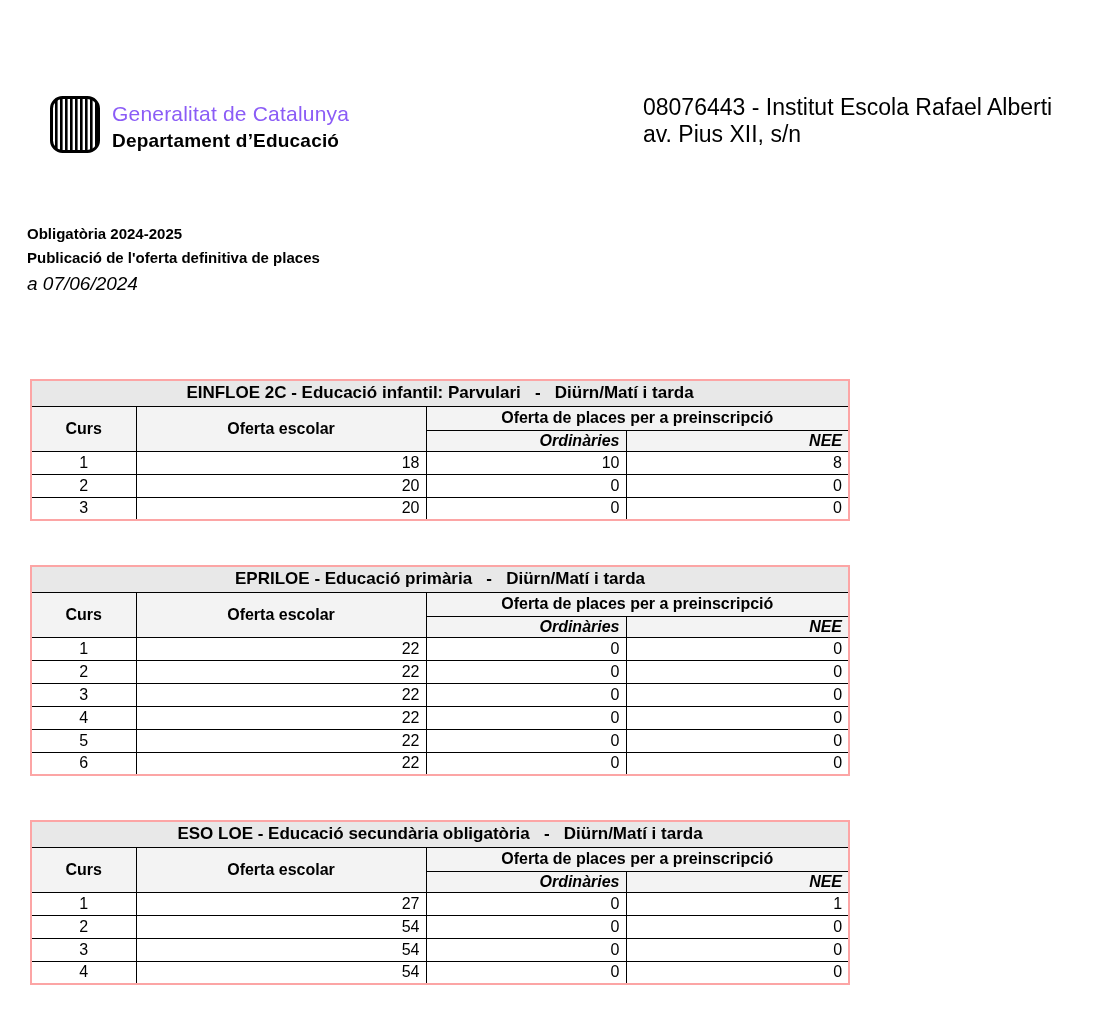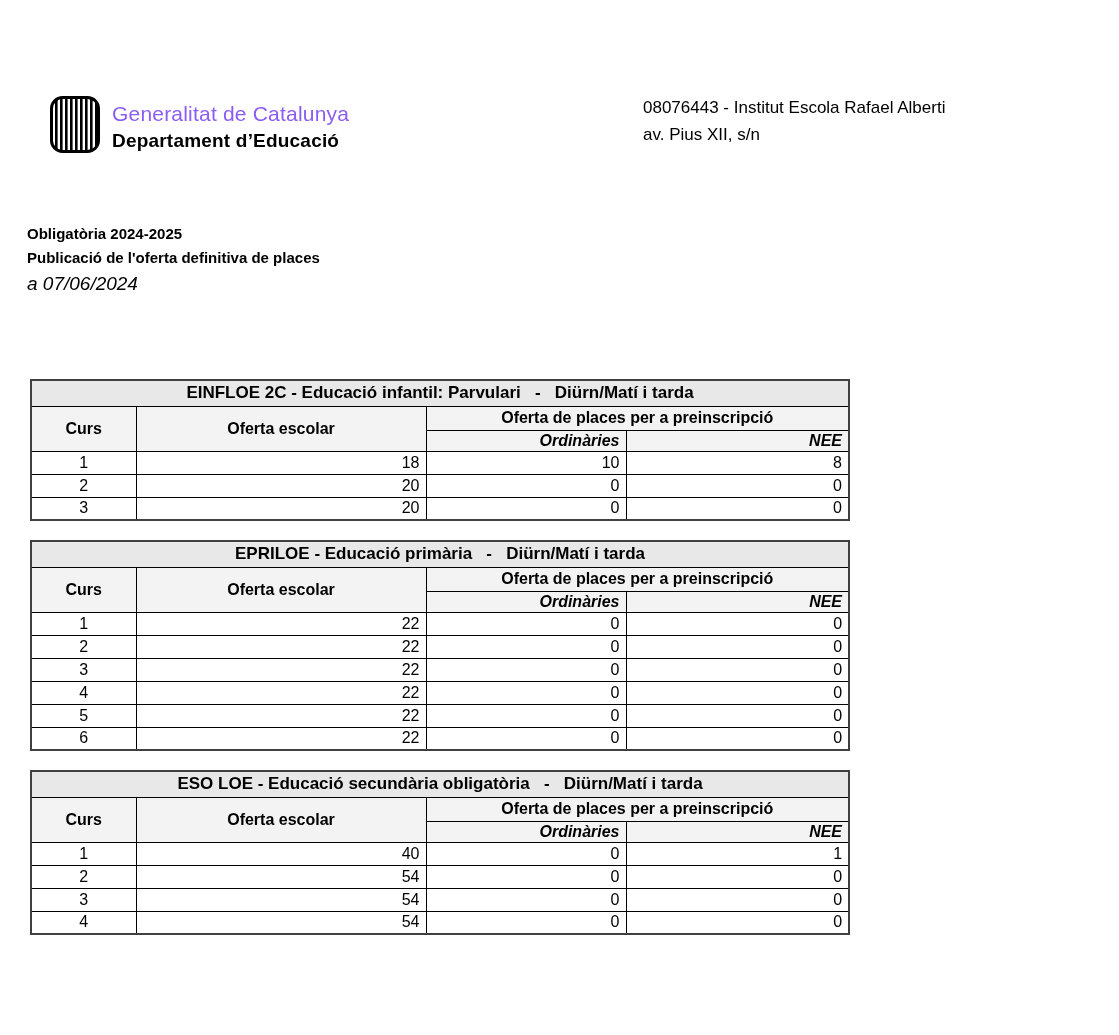--- a/index.html
+++ b/index.html
@@ -17,38 +17,38 @@
     position: absolute; left: 50px; top: 96px;
     display: flex; align-items: flex-start; gap: 12px;
   }
   .logo-box { width: 50px; height: 57px; flex: 0 0 auto; }
   .org-text { padding-top: 6px; }
   .org-line1 { font-size: 21px; color: #8b5cf6; letter-spacing: 0.2px; }
   .org-line2 { font-size: 19px; font-weight: bold; margin-top: 4px; letter-spacing: 0.2px; }
 
   .header-right {
     position: absolute; left: 643px; top: 94px;
-    font-size: 17px; line-height: 27px;
+    font-size: 23px; line-height: 27px;
   }
 
   
   .title-block { position: absolute; left: 27px; top: 225px; }
   .title-line1, .title-line2 { font-size: 15px; font-weight: bold; }
   .title-line2 { margin-top: 7px; text-align: right; }
   .title-date { font-size: 19px; font-style: italic; margin-top: 7px; }
 
   
   .tables-wrap { position: absolute; left: 30px; top: 379px; width: 818px; }
 
   table.offer {
     border-collapse: collapse;
     width: 818px;
     table-layout: fixed;
-    margin-bottom: 19px;
-    border: 2px solid #404040;
+    margin-bottom: 44px;
+    border: 2px solid #fca5a5;
   }
   table.offer td {
     border: 1px solid #000;
     font-size: 16px;
     padding: 1px 6px;
     vertical-align: middle;
     overflow: hidden;
     white-space: nowrap;
   }
   col.col-curs   { width: 105px; }
@@ -228,21 +228,21 @@
         <td rowspan="2" class="h">Curs</td>
         <td rowspan="2" class="h">Oferta escolar</td>
         <td colspan="2" class="h">Oferta de places per a preinscripció</td>
       </tr>
       <tr class="r-h2">
         <td class="sub">Ordinàries</td>
         <td class="sub">NEE</td>
       </tr>
       <tr class="r-data">
         <td class="c">1</td>
-        <td class="n">40</td>
+        <td class="n">27</td>
         <td class="n">0</td>
         <td class="n">1</td>
       </tr>
       <tr class="r-data">
         <td class="c">2</td>
         <td class="n">54</td>
         <td class="n">0</td>
         <td class="n">0</td>
       </tr>
       <tr class="r-data">

